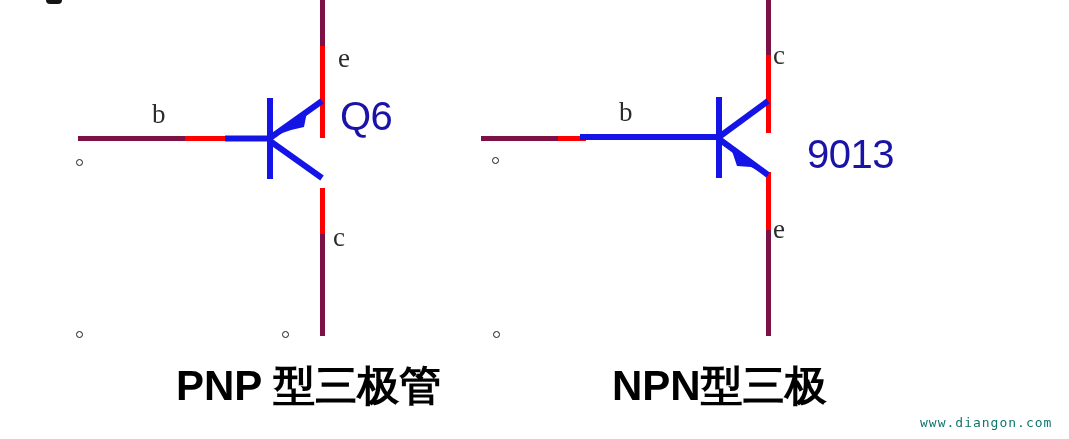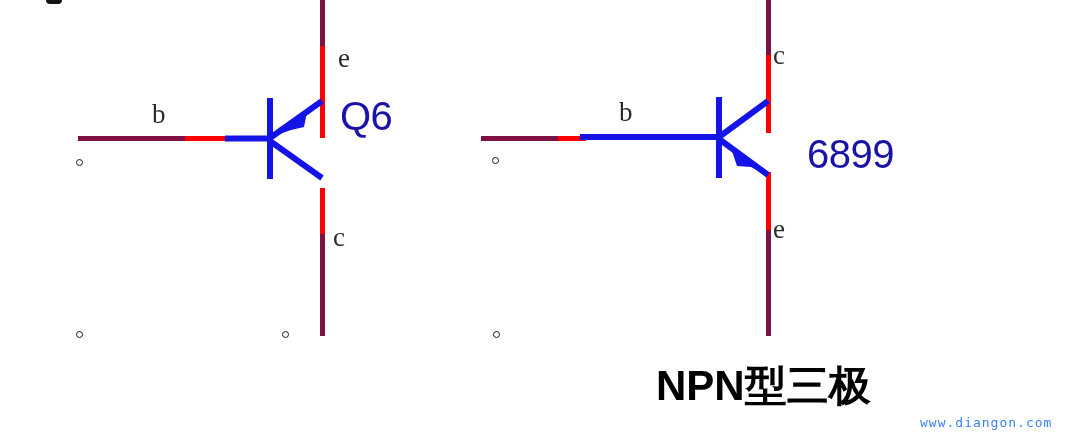--- a/index.html
+++ b/index.html
@@ -81,21 +81,21 @@
   .caption .cjk {
     font-family: "DejaVu Sans", "Liberation Sans", sans-serif;
     font-weight: bold;
   }
 
   
   .watermark {
     position: absolute;
     font-family: "DejaVu Sans Mono", "Liberation Mono", monospace;
     font-size: 13px;
-    color: #3b82f6;
+    color: #0f766e;
     letter-spacing: 1px;
     white-space: nowrap;
   }
 
   
   .clip-artifact {
     position: absolute;
     background: #141414;
     border-radius: 0 0 4px 4px;
   }
@@ -164,25 +164,28 @@
 
     <line x1="139" y1="45" x2="188" y2="81" stroke="#1414e6" stroke-width="6"></line>
 
     <polygon points="189,82 152,57 157,72 171,73" fill="#1414e6"></polygon>
   </svg>
 
   <div class="term-label" style="left:773px; top:42px;">c</div>
   <div class="term-label" style="left:619px; top:99px;">b</div>
   <div class="term-label" style="left:773px; top:216px;">e</div>
 
-  <div class="part-label" style="left:807px; top:134px;">6899</div>
+  <div class="part-label" style="left:807px; top:134px;">9013</div>
 
   <div class="pin-dot" style="left:492px; top:157px;"></div>
   <div class="pin-dot" style="left:493px; top:331px;"></div>
 
+  <div class="caption" style="left:176px; top:365px;">
+    <span>PNP </span><span class="cjk">型三极管</span>
+  </div>
 
-  <div class="caption" style="left:612px; top:365px;margin-left:44px;">
+  <div class="caption" style="left:612px; top:365px;">
     <span>NPN</span><span class="cjk">型三极</span>
   </div>
 
   <div class="watermark" style="left:920px; top:415px;">www.diangon.com</div>
 
 </div>
 
 </body></html>

